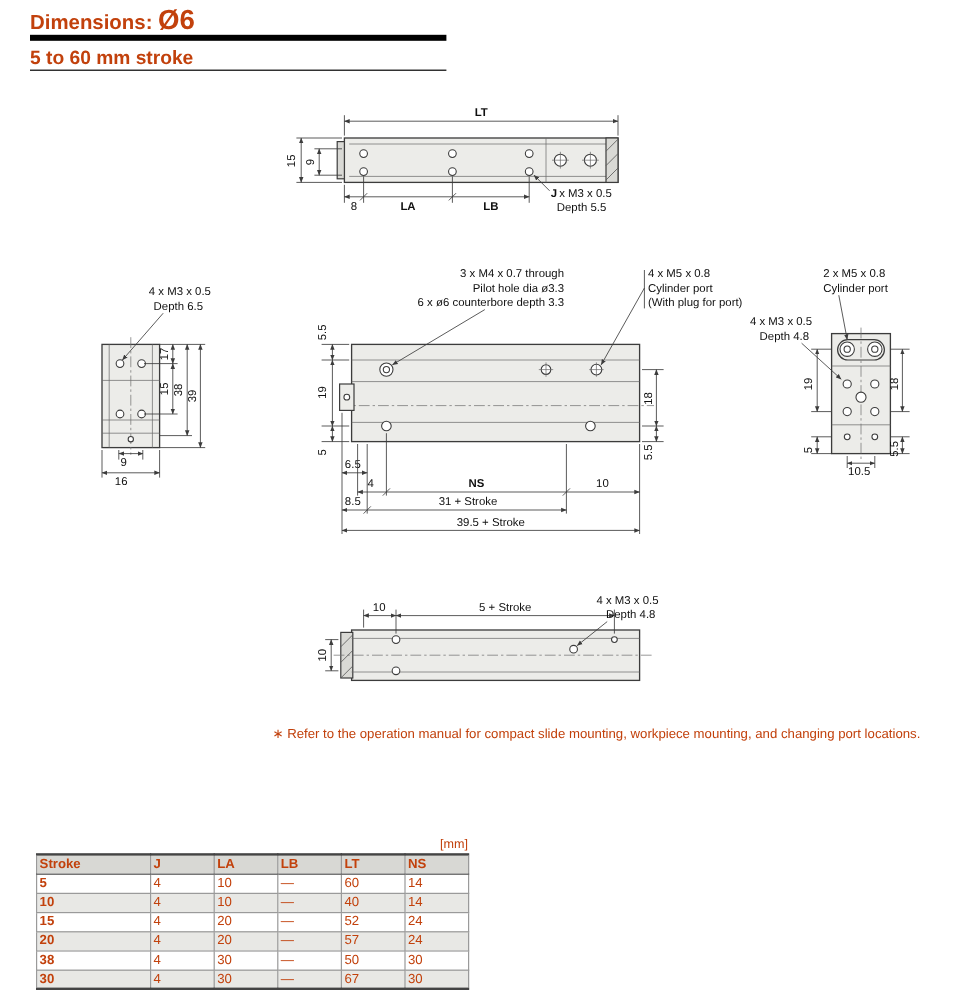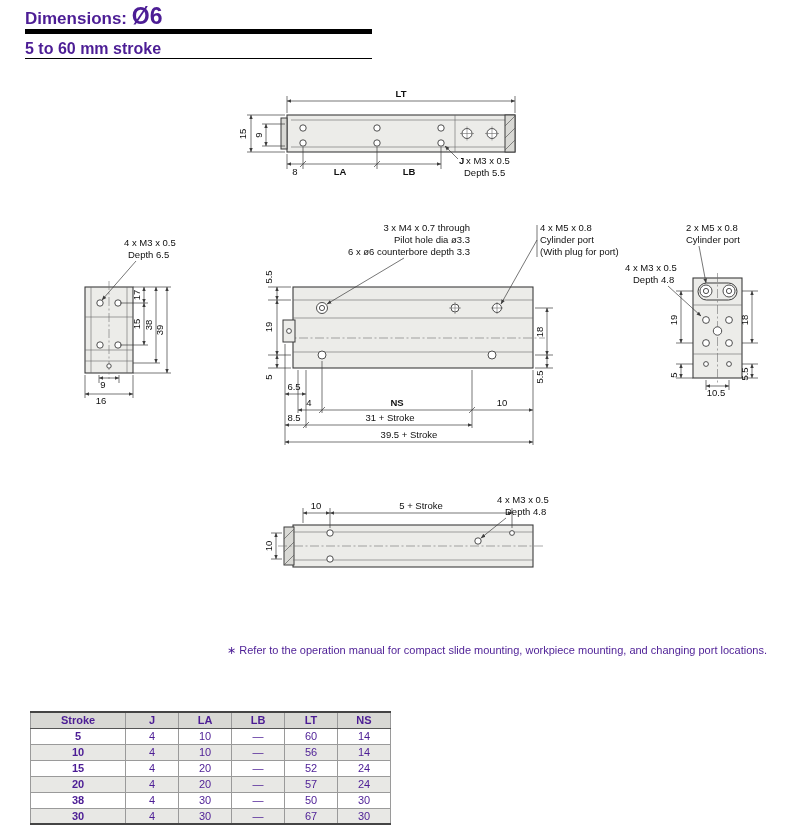--- a/index.html
+++ b/index.html
@@ -1,19 +1,19 @@
 <!DOCTYPE html>
 <html><head>
 <meta charset="utf-8">
 <style>
   * { margin:0; padding:0; box-sizing:border-box; }
   html,body { background:#fff; }
   .page {
     position:relative; width:805px; height:829px; background:#ffffff;
-    font-family:"Liberation Sans", sans-serif; color:#4c1d95; overflow:hidden;
+    font-family:"Liberation Sans", sans-serif; color:#c2410c; overflow:hidden;
   }
   .hdr-title { position:absolute; left:25px; top:3px; font-size:17px; font-weight:bold; }
   .hdr-title .big { font-size:23px; }
   .hdr-bar { position:absolute; left:25px; top:29px; width:347px; height:5px; background:#000; }
   .hdr-sub { position:absolute; left:25px; top:40px; font-size:16px; font-weight:bold; }
   .hdr-line { position:absolute; left:25px; top:58px; width:347px; height:1px; background:#000; }
 
   svg.drw { position:absolute; left:0; top:80px; }
   svg.drw text { font-family:"Liberation Sans", sans-serif; font-size:9.5px; fill:#101010; }
   svg.drw text.b { font-weight:bold; }
@@ -21,29 +21,29 @@
   svg.drw text.end { text-anchor:end; }
   .ol  { fill:#ecece9; stroke:#3c3c3c; stroke-width:1.1; }
   .ol2 { fill:#ecece9; stroke:#3c3c3c; stroke-width:1; }
   .cap { fill:#d9d9d5; stroke:#3c3c3c; stroke-width:1; }
   .tl  { fill:none; stroke:#6a6a6a; stroke-width:0.6; }
   .dm  { fill:none; stroke:#3c3c3c; stroke-width:0.7; }
   .cl  { fill:none; stroke:#707070; stroke-width:0.6; stroke-dasharray:9 2.5 2 2.5; }
   .hl  { fill:#ffffff; stroke:#3c3c3c; stroke-width:0.9; }
   .ht  { stroke:#5a5a5a; stroke-width:0.7; }
 
-  .footnote { position:absolute; left:227px; top:644px; font-size:11px; }
+  .footnote { position:absolute; left:227px; top:605px; font-size:11px; }
   .units { position:absolute; left:30px; top:698px; width:360px; text-align:right; font-size:10.5px; }
   table.dim-table {
     position:absolute; left:30px; top:711px; width:360px;
     border-collapse:collapse; font-size:11px; table-layout:fixed;
     border:1px solid #555; border-top:2px solid #444; border-bottom:2px solid #444;
   }
   .dim-table th, .dim-table td {
-    border:1px solid #9a9a9a; text-align:center; padding:1px 2px; height:16px;
+    border:1px solid #9a9a9a; text-align:left; padding:1px 2px; height:16px;
   }
   .dim-table thead th { background:#d8d8d4; font-weight:bold; border-bottom:1.5px solid #555; }
   .dim-table tbody tr:nth-child(even) { background:#e8e8e5; }
   .dim-table tbody th { font-weight:bold; background:transparent; }
 </style>
 </head>
 <body>
 
 <div class="page">
 
@@ -333,20 +333,21 @@
         <text class="mid" transform="rotate(-90 272 466)" x="272" y="466">10</text>
       </g>
     </g>
   </svg>
 
   <div class="footnote">
     <span>∗</span>
     <span>Refer to the operation manual for compact slide mounting, workpiece mounting, and changing port locations.</span>
   </div>
 
+  <div class="units">[mm]</div>
 
   <table class="dim-table">
     <colgroup>
       <col style="width:95px">
         <col style="width:53px">
         <col style="width:53px">
         <col style="width:53px">
         <col style="width:53px">
         <col style="width:53px">
     </colgroup>
@@ -367,21 +368,21 @@
         <td>10</td>
         <td>—</td>
         <td>60</td>
         <td>14</td>
       </tr>
       <tr>
         <th>10</th>
         <td>4</td>
         <td>10</td>
         <td>—</td>
-        <td>56</td>
+        <td>40</td>
         <td>14</td>
       </tr>
       <tr>
         <th>15</th>
         <td>4</td>
         <td>20</td>
         <td>—</td>
         <td>52</td>
         <td>24</td>
       </tr>

